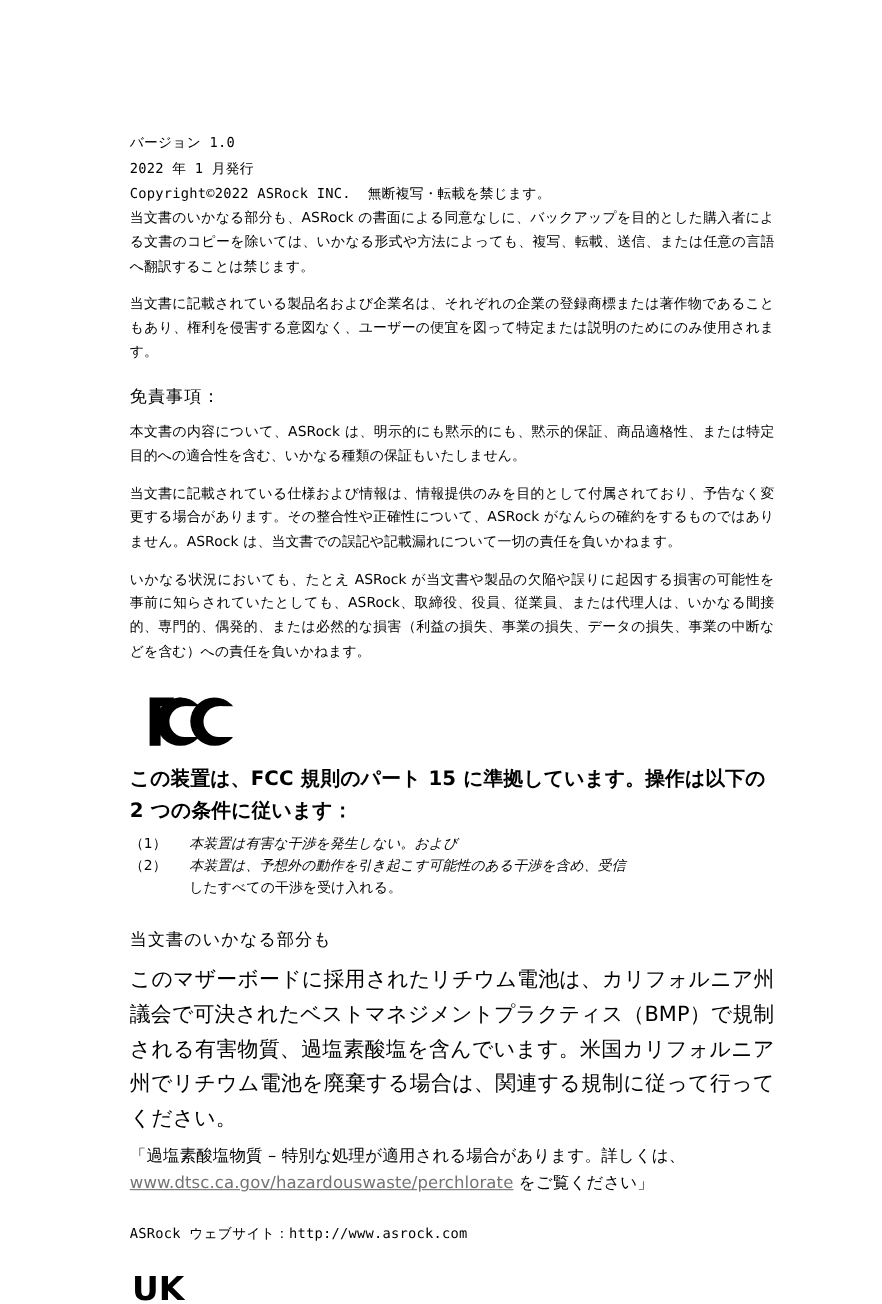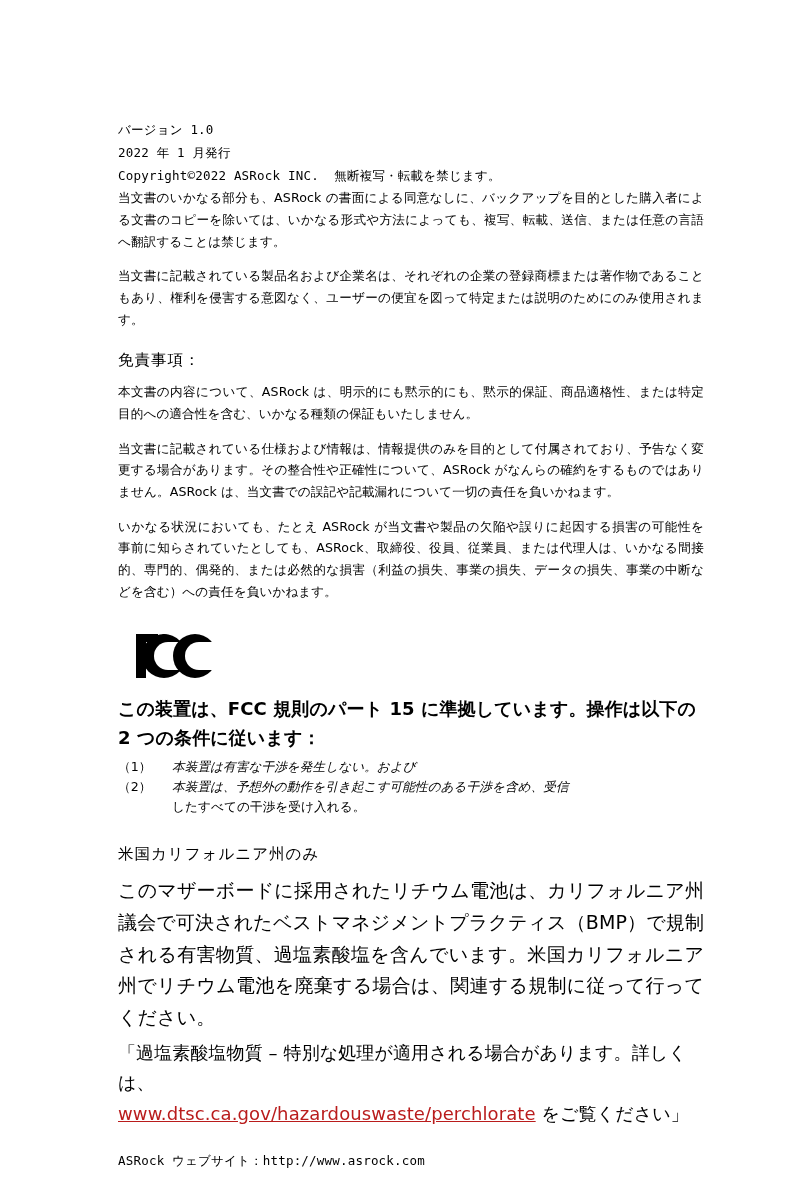--- a/index.html
+++ b/index.html
@@ -88,27 +88,27 @@
 
   .ca-section { margin-top: 26px; }
   .ca-body {
     font-size: 19px;
     line-height: 1.68;
     letter-spacing: 0.1px;
     text-align: justify;
     text-justify: inter-character;
   }
   .ca-quote {
-    font-size: 18px;
+    font-size: 15px;
     line-height: 1.68;
     letter-spacing: 0.1px;
     margin-top: 4px;
   }
   a.link {
-    color: #b91c1c;
+    color: #737373;
     text-decoration: underline;
   }
   .website {
     font-family: "DejaVu Sans Mono", monospace;
     font-size: 12.5px;
     letter-spacing: 0.2px;
     margin-top: 24px;
     white-space: pre;
   }
   .ukca {
@@ -160,21 +160,21 @@
       <div class="fcc-body">本装置は有害な干渉を発生しない。および</div>
     </div>
     <div class="fcc-row">
       <div class="fcc-num">（2）</div>
       <div class="fcc-body">本装置は、予想外の動作を引き起こす可能性のある干渉を含め、受信</div>
     </div>
     <div class="fcc-indent">したすべての干渉を受け入れる。</div>
   </div>
 
   <div class="ca-section">
-    <h2 class="section">米国カリフォルニア州のみ</h2>
+    <h2 class="section">当文書のいかなる部分も</h2>
     <div class="ca-body">このマザーボードに採用されたリチウム電池は、カリフォルニア州議会で可決されたベストマネジメントプラクティス（BMP）で規制される有害物質、過塩素酸塩を含んでいます。米国カリフォルニア州でリチウム電池を廃棄する場合は、関連する規制に従って行ってください。</div>
     <div class="ca-quote">
       <span>「過塩素酸塩物質 – 特別な処理が適用される場合があります。詳しくは、</span><br>
       <a class="link" href="#">www.dtsc.ca.gov/hazardouswaste/perchlorate</a><span> をご覧ください」</span>
     </div>
   </div>
 
   <div class="website">ASRock ウェブサイト：http://www.asrock.com</div>
 
   <div class="ukca">

